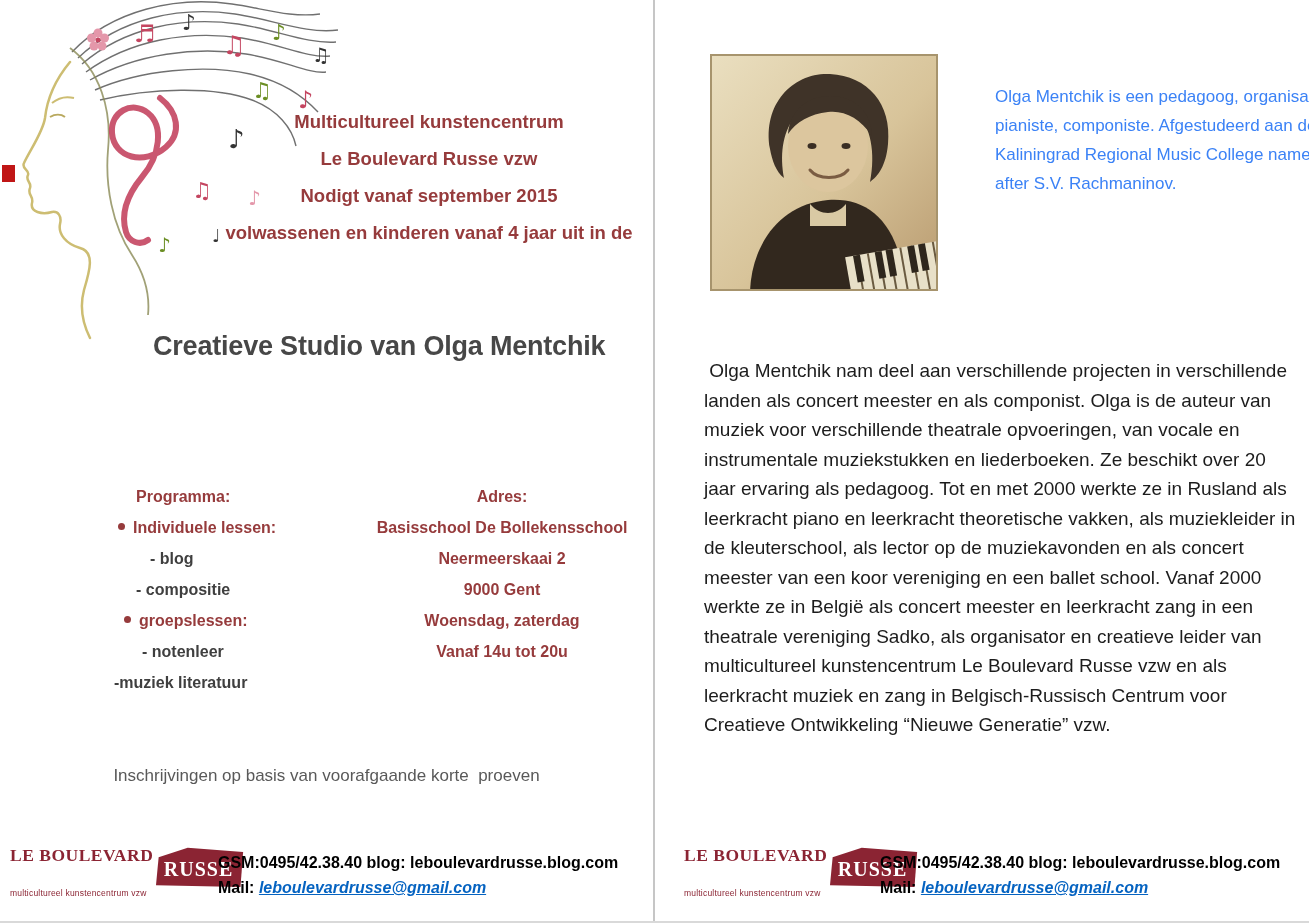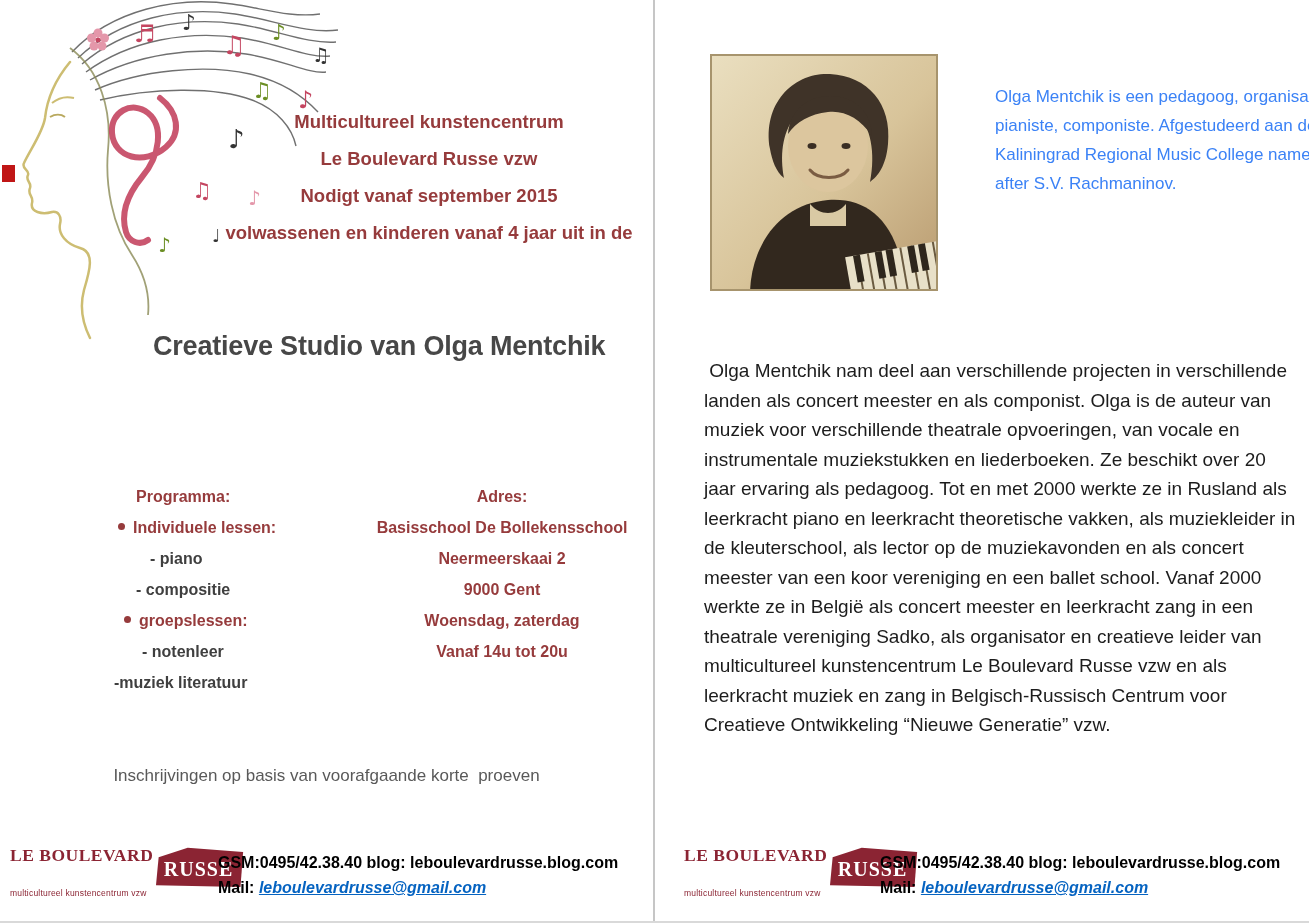--- a/index.html
+++ b/index.html
@@ -127,21 +127,21 @@
       <div>volwassenen en kinderen vanaf 4 jaar uit in de</div>
     </div>
 
     <h1 class="title">Creatieve Studio van Olga Mentchik</h1>
 
     <div class="programma">
       <div class="row red-text i-heading">Programma:</div>
       <div class="row i-b1">
         <span class="dot"></span><span class="red-text">Individuele lessen:</span>
       </div>
-      <div class="row dark-text i-piano">- piano</div>
+      <div class="row dark-text i-piano">- blog</div>
       <div class="row dark-text i-comp">- compositie</div>
       <div class="row i-b2">
         <span class="dot"></span><span class="red-text">groepslessen:</span>
       </div>
       <div class="row dark-text i-noten">- notenleer</div>
       <div class="row dark-text i-muziek">-muziek literatuur</div>
     </div>
 
     <div class="adres">
       <div class="row">Adres:</div>

